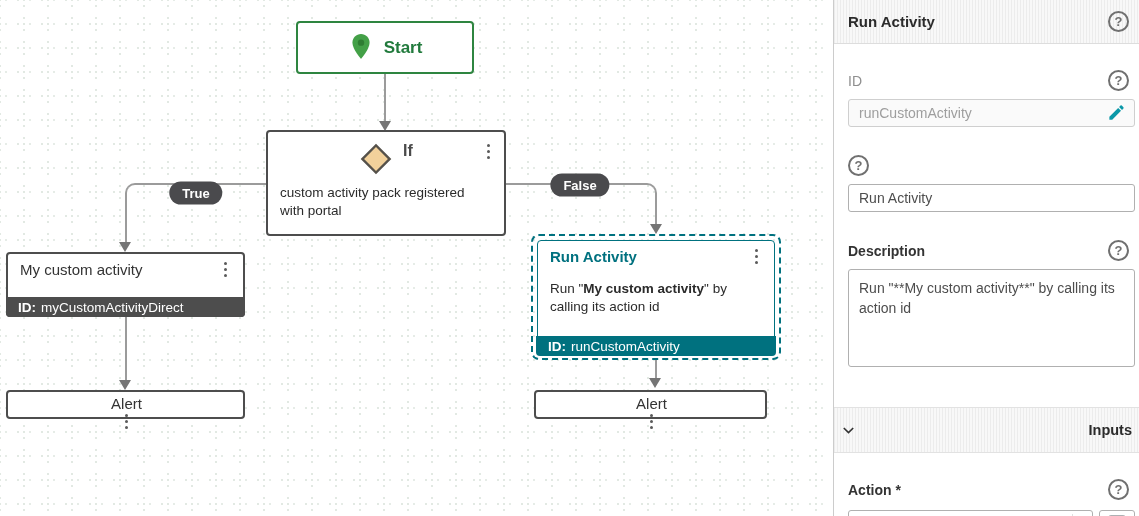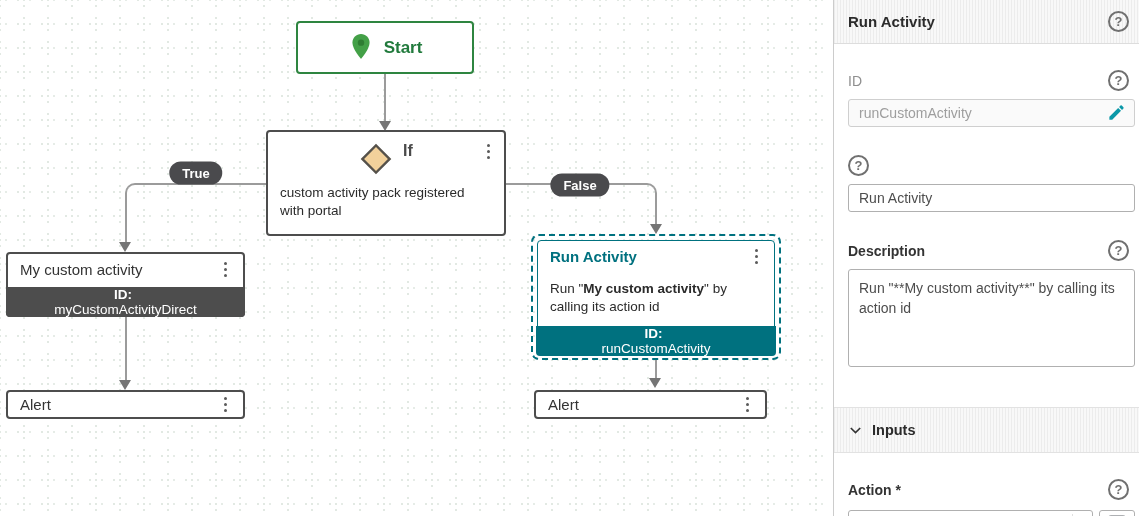--- a/index.html
+++ b/index.html
@@ -30,34 +30,34 @@
 
   
   .if-node { left:266px; top:130px; width:240px; height:106px; }
   .if-head { display:flex; justify-content:center; gap:10px; padding-top:10px; }
   .if-title { font-size:16px; font-weight:700; color:#4a4a4a; }
   .if-kebab { position:absolute; top:10px; right:8px; }
   .node-desc { font-size:13.5px; color:#2b2b2b; line-height:1.35; padding:8px 12px 0 12px; }
 
   
   .my-node { left:6px; top:252px; width:239px; height:65px; }
-  .idbar { position:absolute; left:-2px; right:-2px; bottom:-2px; height:30px; background:#4d4d4d;
+  .idbar { position:absolute; left:-2px; right:-2px; bottom:-2px; height:20px; background:#4d4d4d;
     color:#fff; font-size:13.5px; display:flex; align-items:center; padding:0 12px;
-    border-radius:0 0 4px 4px;flex-direction:column; }
+    border-radius:0 0 4px 4px; }
   .idbar b { margin-right:5px; }
 
   .select-box { position:absolute; left:531px; top:234px; width:250px; height:126px;
     border:2px dashed #00717f; border-radius:8px; }
   .run-node { left:537px; top:240px; width:238px; height:115px; border-color:#00717f; border-width:1.5px; }
   .run-title { color:#00717f; font-weight:700; }
   .run-idbar { background:#00717f; }
 
   .alert-left  { left:6px;   top:390px; width:239px; height:29px; }
   .alert-right { left:534px; top:390px; width:233px; height:29px; }
-  .alert-row { padding:3px 10px 3px 12px; }
+  .alert-row { padding:3px 10px 3px 12px;flex-direction:column; }
 
   
   .vline { position:absolute; width:2px; background:#9b9b9b; }
   .corner-true  { position:absolute; left:125px; top:183px; width:141px; height:59px;
     border-left:2px solid #9b9b9b; border-top:2px solid #9b9b9b; border-top-left-radius:10px; }
   .corner-false { position:absolute; left:506px; top:183px; width:151px; height:41px;
     border-right:2px solid #9b9b9b; border-top:2px solid #9b9b9b; border-top-right-radius:10px; }
   .arrow-down { position:absolute; width:0; height:0;
     border-left:6px solid transparent; border-right:6px solid transparent; border-top:10px solid #757575; }
   .pill { position:absolute; transform:translate(-50%,-50%); background:#4a4a4d; color:#fff;
@@ -79,21 +79,21 @@
   .field-wrap { padding:0 4px 0 14px; position:relative; }
   .tfield { width:100%; height:28px; border:1px solid #b0b0b0; border-radius:3px;
     font-family:"Liberation Sans",sans-serif; font-size:14px; color:#4d4d4d; padding:0 10px; background:#fff; }
   .tfield.ghost { background:#fafafa; border-color:#cfcfcf; color:#9e9e9e; padding-right:30px; }
   .pencil-btn { position:absolute; right:12px; top:4px; width:22px; height:20px; border:none;
     background:transparent; cursor:pointer; padding:0; }
   .tarea { width:100%; height:98px; border:1px solid #b0b0b0; border-radius:3px; resize:none;
     font-family:"Liberation Sans",sans-serif; font-size:14px; color:#4d4d4d; line-height:1.45;
     padding:8px 10px; }
   .section-bar { margin-top:36px; height:46px; border-top:1px solid #e2e2e2; border-bottom:1px solid #e2e2e2;
-    display:flex; align-items:center; gap:9px; padding:0 14px; cursor:pointer; }
+    display:flex; align-items:center; gap:9px; padding:0 7px; cursor:pointer;justify-content:space-between; }
   .section-label { font-size:14.5px; font-weight:700; color:#2b2b2b; }
   .action-row { display:flex; align-items:center; gap:6px; padding:0 4px 0 14px; }
   .spin-wrap { position:relative; flex:1; }
   .spin-wrap .tfield { padding-right:26px; }
   .spinner { position:absolute; right:5px; top:4px; bottom:4px; width:16px; border-left:1px solid #e0e0e0;
     display:flex; flex-direction:column; align-items:center; justify-content:center; gap:4px; cursor:pointer; }
   .picker-btn { width:36px; height:32px; border:1px solid #b0b0b0; border-radius:3px; background:#fff;
     display:flex; align-items:center; justify-content:center; cursor:pointer; flex:none; }
 
   .mt8{margin-top:8px}.mt10{margin-top:10px}.mt26{margin-top:26px}.mt28{margin-top:28px}
@@ -138,21 +138,21 @@
       <span class="if-title">If</span>
     </div>
     <div class="kebab if-kebab">
         <i></i>
         <i></i>
         <i></i>
       </div>
     <div class="node-desc">custom activity pack registered with portal</div>
   </div>
 
-  <div class="pill" style="left:196px; top:173px;">True</div>
+  <div class="pill" style="left:196px; top:193px;">True</div>
   <div class="pill" style="left:580px; top:185px;">False</div>
 
   <div class="node my-node">
     <div class="node-title-row">
       <span class="node-title">My custom activity</span>
       <div class="kebab">
           <i></i>
           <i></i>
           <i></i>
         </div>

